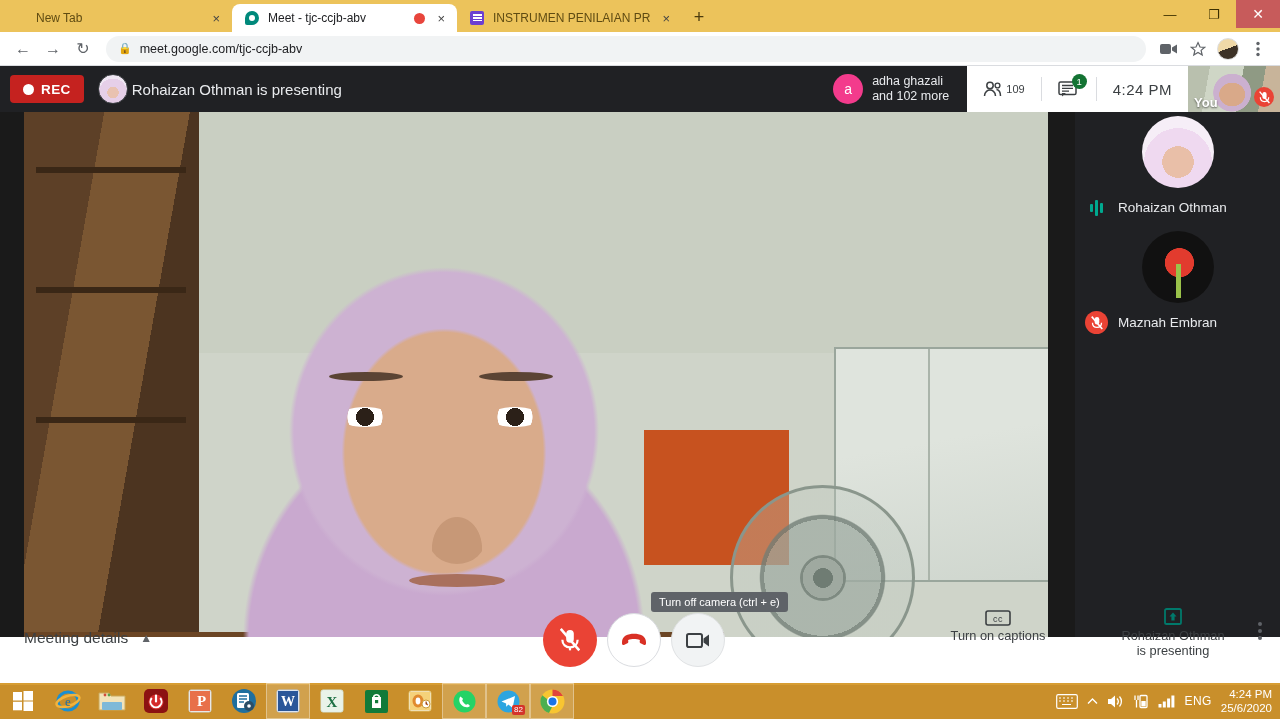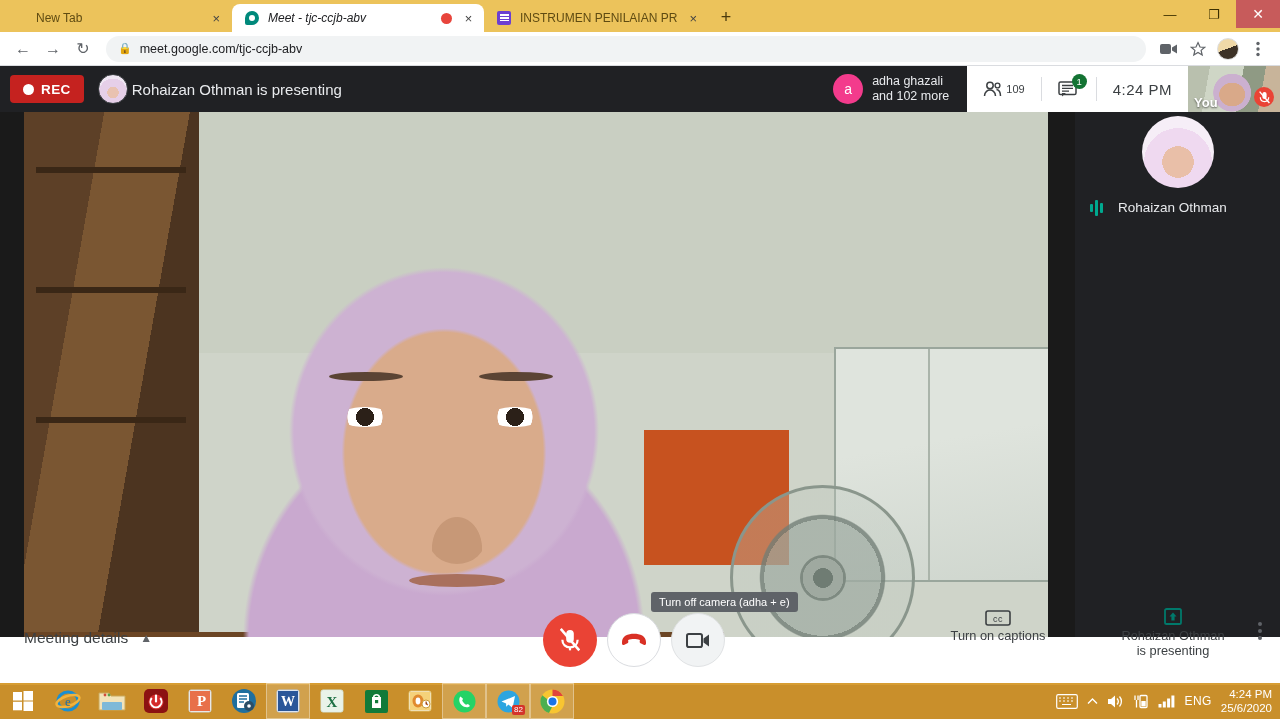--- a/index.html
+++ b/index.html
@@ -237,21 +237,21 @@
 <body>
 
 <div class="screen">
 
   <div class="tabstrip">
     <div class="tab inactive" style="width:232px;">
       <span class="tab-fav"></span>
       <span class="tab-title">New Tab</span>
       <span class="tab-close">×</span>
     </div>
-    <div class="tab active" style="width:252px;font-style:italic;">
+    <div class="tab active" style="width:225px;">
       <span class="tab-fav">
           <span class="favicon-meet"></span>
         </span>
       <span class="tab-title">Meet - tjc-ccjb-abv</span>
       <span class="rec-dot-tab"></span>
       <span class="tab-close">×</span>
     </div>
     <div class="tab inactive" style="width:225px;">
       <span class="tab-fav">
           <span class="favicon-sheet"></span>
@@ -379,31 +379,42 @@
         <div class="ptile-av av1"></div>
         <div class="ptile-badge">
           <span class="eq">
               <i style="height:8px"></i>
               <i style="height:16px"></i>
               <i style="height:10px"></i>
             </span>
         </div>
         <div class="ptile-name">Rohaizan Othman</div>
       </div>
+      <div class="ptile">
+        <div class="ptile-av av4"></div>
+        <div class="ptile-badge badge-mute">
+          <svg width="12" height="14" viewBox="0 0 11 13">
+              <rect x="3.4" y="1" width="4.2" height="7" rx="2.1" fill="#fff"></rect>
+              <path d="M1.3 6.3 C1.3 9 3.2 10.6 5.5 10.6 C7.8 10.6 9.7 9 9.7 6.3" fill="none" stroke="#fff" stroke-width="1.2"></path>
+              <path d="M0.6 0.6 L10.4 12" stroke="#fff" stroke-width="1.5"></path>
+            </svg>
+        </div>
+        <div class="ptile-name">Maznah Embran</div>
+      </div>
     </div>
 
     <div class="bottombar"></div>
   </div>
 
   <div class="meeting-details">
     <span>Meeting details</span>
     <span class="caret-up">▲</span>
   </div>
 
-  <div class="tooltip">Turn off camera (adha + e)</div>
+  <div class="tooltip">Turn off camera (ctrl + e)</div>
 
   <div class="center-ctrls">
     <div class="ctrl mic-off">
       <svg width="20" height="24" viewBox="0 0 11 13">
           <rect x="3.4" y="1" width="4.2" height="7" rx="2.1" fill="#fff"></rect>
           <path d="M1.3 6.3 C1.3 9 3.2 10.6 5.5 10.6 C7.8 10.6 9.7 9 9.7 6.3" fill="none" stroke="#fff" stroke-width="1.2"></path>
           <path d="M5.5 10.6 V12.2" stroke="#fff" stroke-width="1.2"></path>
           <path d="M0.4 0.4 L10.6 12.2" stroke="#fff" stroke-width="1.4"></path>
         </svg>
     </div>

